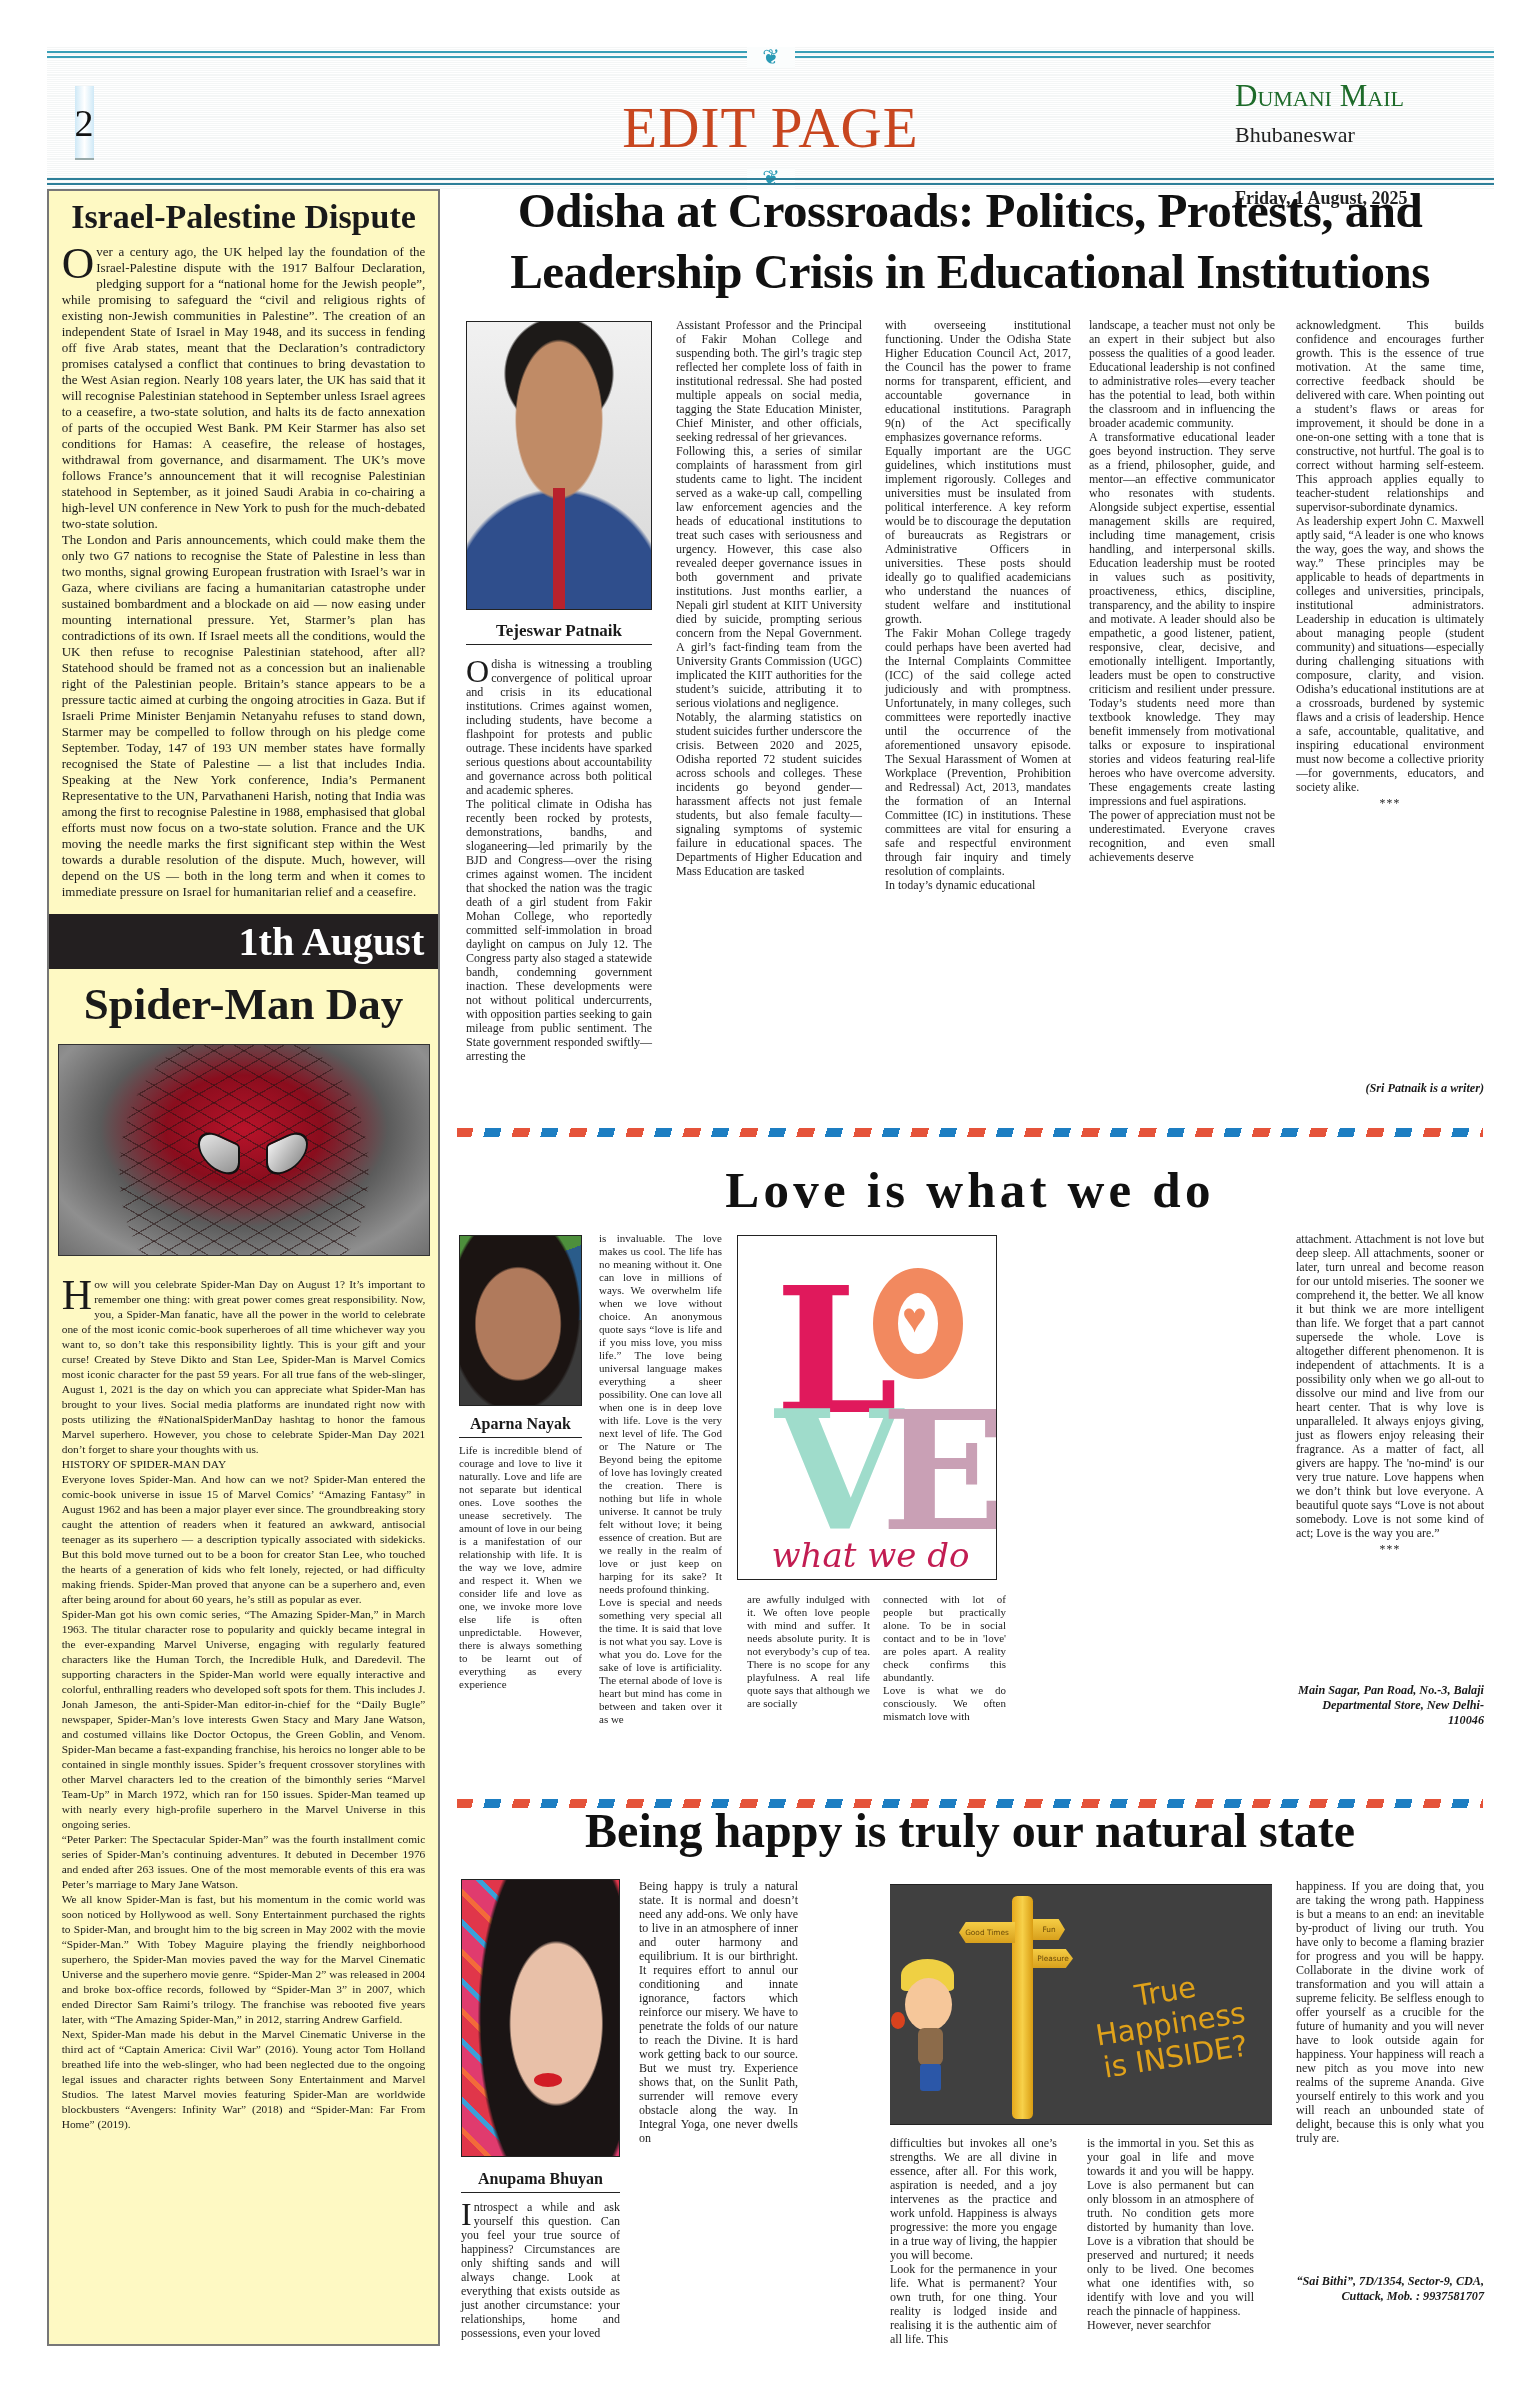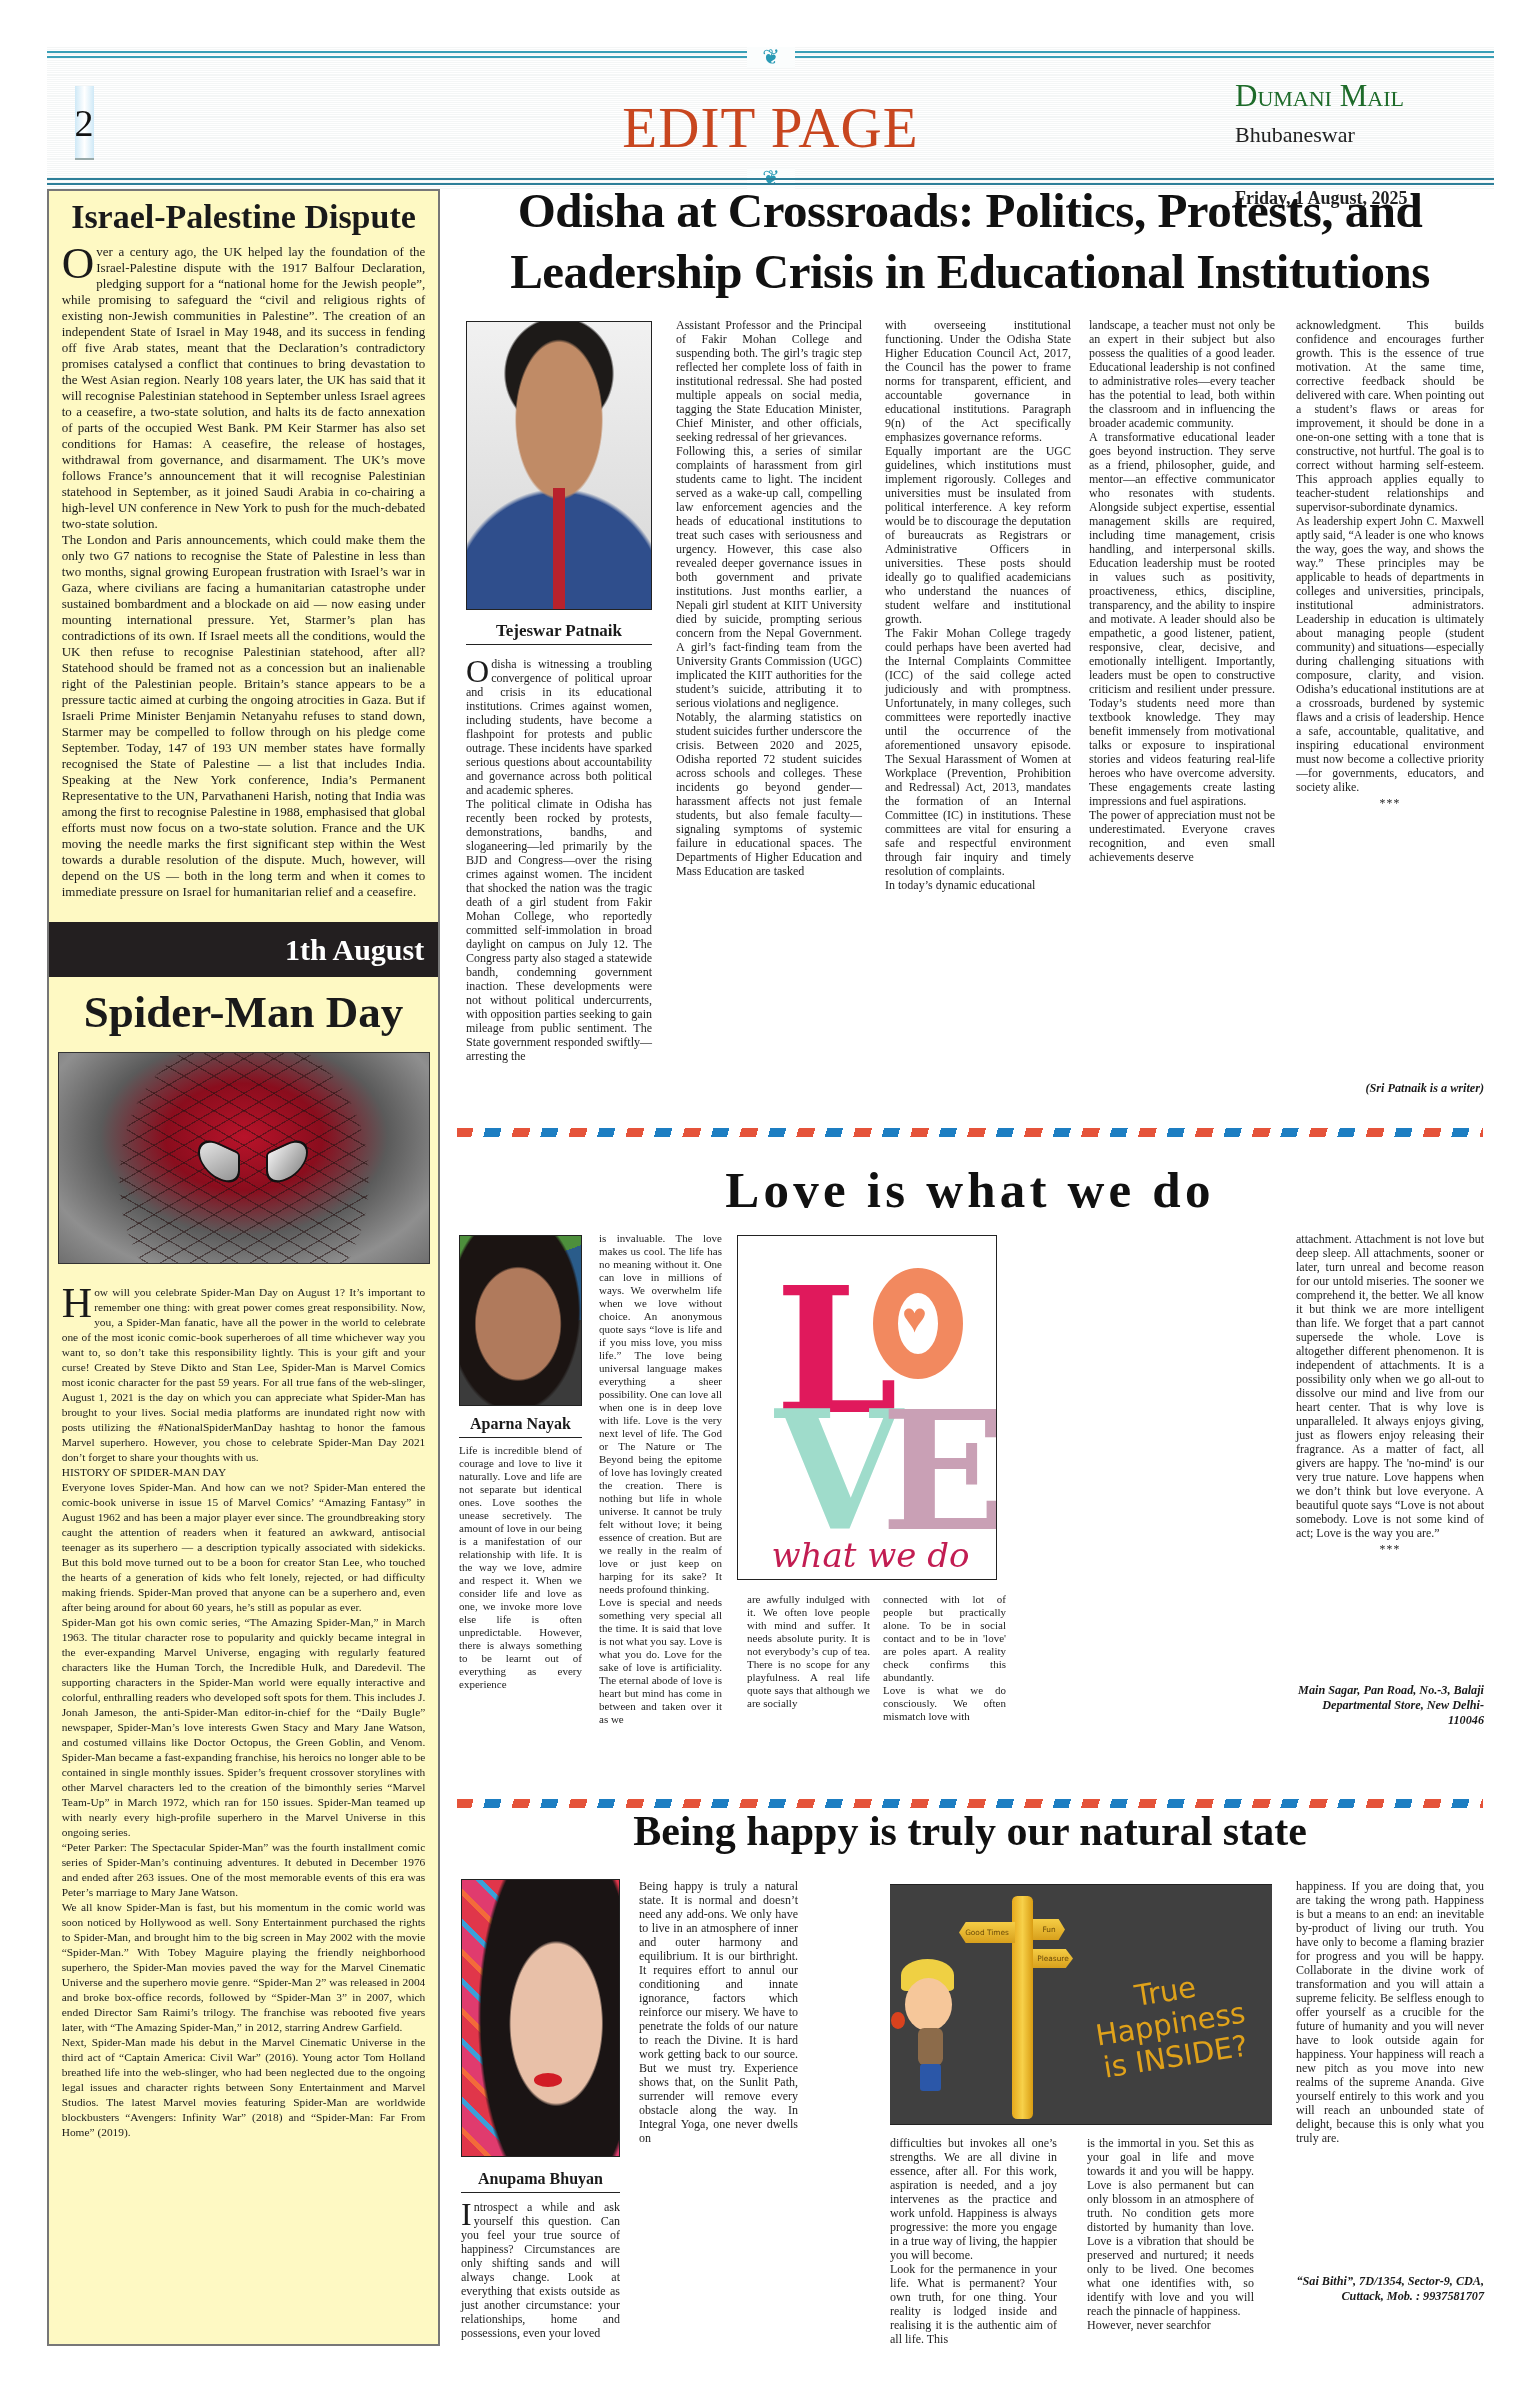--- a/index.html
+++ b/index.html
@@ -27,43 +27,43 @@
   .brand-city { font-size: 22px; color: #222; margin-top: 10.6px; line-height: 24.4px; }
   .brand-date { font-size: 18px; color: #222; margin-top: 41px; font-weight: bold; line-height: 21px; }
 
   
   .sidebar { position: absolute; left: 47px; top: 189px; width: 393px; height: 2157px;
     background: #fef9c3; border: 2.7px solid #777; }
   .sb-head { font-family: "Liberation Serif", serif; font-weight: bold; font-size: 34px; text-align: center;
     line-height: 42px; margin-top: 5.3px; }
   .sb-body { padding: 5.3px 12.7px 0 12.7px; font-size: 13px; line-height: 16px; text-align: justify; }
   .drop { float: left; font-size: 45px; line-height: 34px; padding-right: 2.1px; margin-top: 2.1px; }
-  .date-bar { background: #231f20; color: #ffffff; font-weight: bold; font-size: 30px; text-align: right;
-    padding: 4.2px 13.8px 4.2px 0; margin-top: 22px; line-height: 47px; }
+  .date-bar { background: #231f20; color: #ffffff; font-weight: bold; font-size: 40px; text-align: right;
+    padding: 4.2px 13.8px 4.2px 0; margin-top: 14px; line-height: 47px; }
   .sm-head { font-weight: bold; font-size: 45px; text-align: center; line-height: 58px; margin-top: 6.4px; }
   .spidey-img { margin: 10.6px 8.5px 0 8.5px; height: 212px; border: 1.1px solid #333; position: relative; overflow: hidden;
     background: radial-gradient(ellipse at 50% 40%, #b8132a 0%, #8a0d1d 30%, #5b5b5b 55%, #8f8f8f 80%, #6f6f6f 100%); }
   .spidey-web { position: absolute; inset: 0;
     background:
       repeating-linear-gradient(30deg, transparent 0 13.8px, rgba(40,20,20,0.55) 13.8px 15px),
       repeating-linear-gradient(-30deg, transparent 0 13.8px, rgba(40,20,20,0.55) 13.8px 15px);
     -webkit-mask: radial-gradient(ellipse 34% 70% at 50% 60%, #000 98%, transparent 100%);
             mask: radial-gradient(ellipse 34% 70% at 50% 60%, #000 98%, transparent 100%); }
   .spidey-eye { position: absolute; top: 90px; width: 42px; height: 37px; background: linear-gradient(135deg,#eee,#8a8a8a);
     border: 2.7px solid #111; }
   .spidey-eye.l { left: 139px; transform: skewY(25deg); border-radius: 50% 10% 50% 50%; }
   .spidey-eye.r { left: 207px; transform: skewY(-25deg); border-radius: 10% 50% 50% 50%; }
   .sm-body { padding: 21px 12.7px 0 12.7px; font-size: 11.4px; line-height: 15px; text-align: justify; }
   .sm-body .drop { font-size: 42px; line-height: 32px; }
 
   
   .headline { position: absolute; font-family: "Liberation Serif", serif; font-weight: bold; color: #111; text-align: center; }
   .h-odisha { left: 457px; top: 180px; width: 1026px; font-size: 49px; line-height: 61px; letter-spacing: -0.5px; }
   .h-love { left: 457px; top: 1161px; width: 1026px; font-size: 51px; line-height: 58px; letter-spacing: 4.2px; }
-  .h-happy { left: 457px; top: 1802px; width: 1026px; font-size: 42px; line-height: 58px; }
+  .h-happy { left: 457px; top: 1802px; width: 1026px; font-size: 48px; line-height: 58px; }
 
   
   .col { position: absolute; font-size: 12px; line-height: 14px; text-align: justify; color: #1c1c1c; }
   .col p { margin: 0; }
   .author-photo { position: absolute; border: 1.1px solid #222; overflow: hidden; }
   .author-name { position: absolute; text-align: center; font-weight: bold; font-size: 17px; line-height: 21px;
     border-bottom: 1.1px solid #222; padding-bottom: 3.2px; }
   .byline { position: absolute; font-style: italic; font-weight: bold; font-size: 12.2px; line-height: 15px; text-align: right; }
   .stars { text-align: center; font-size: 11.7px; letter-spacing: 1.1px; margin: 3.2px 0; }
 

